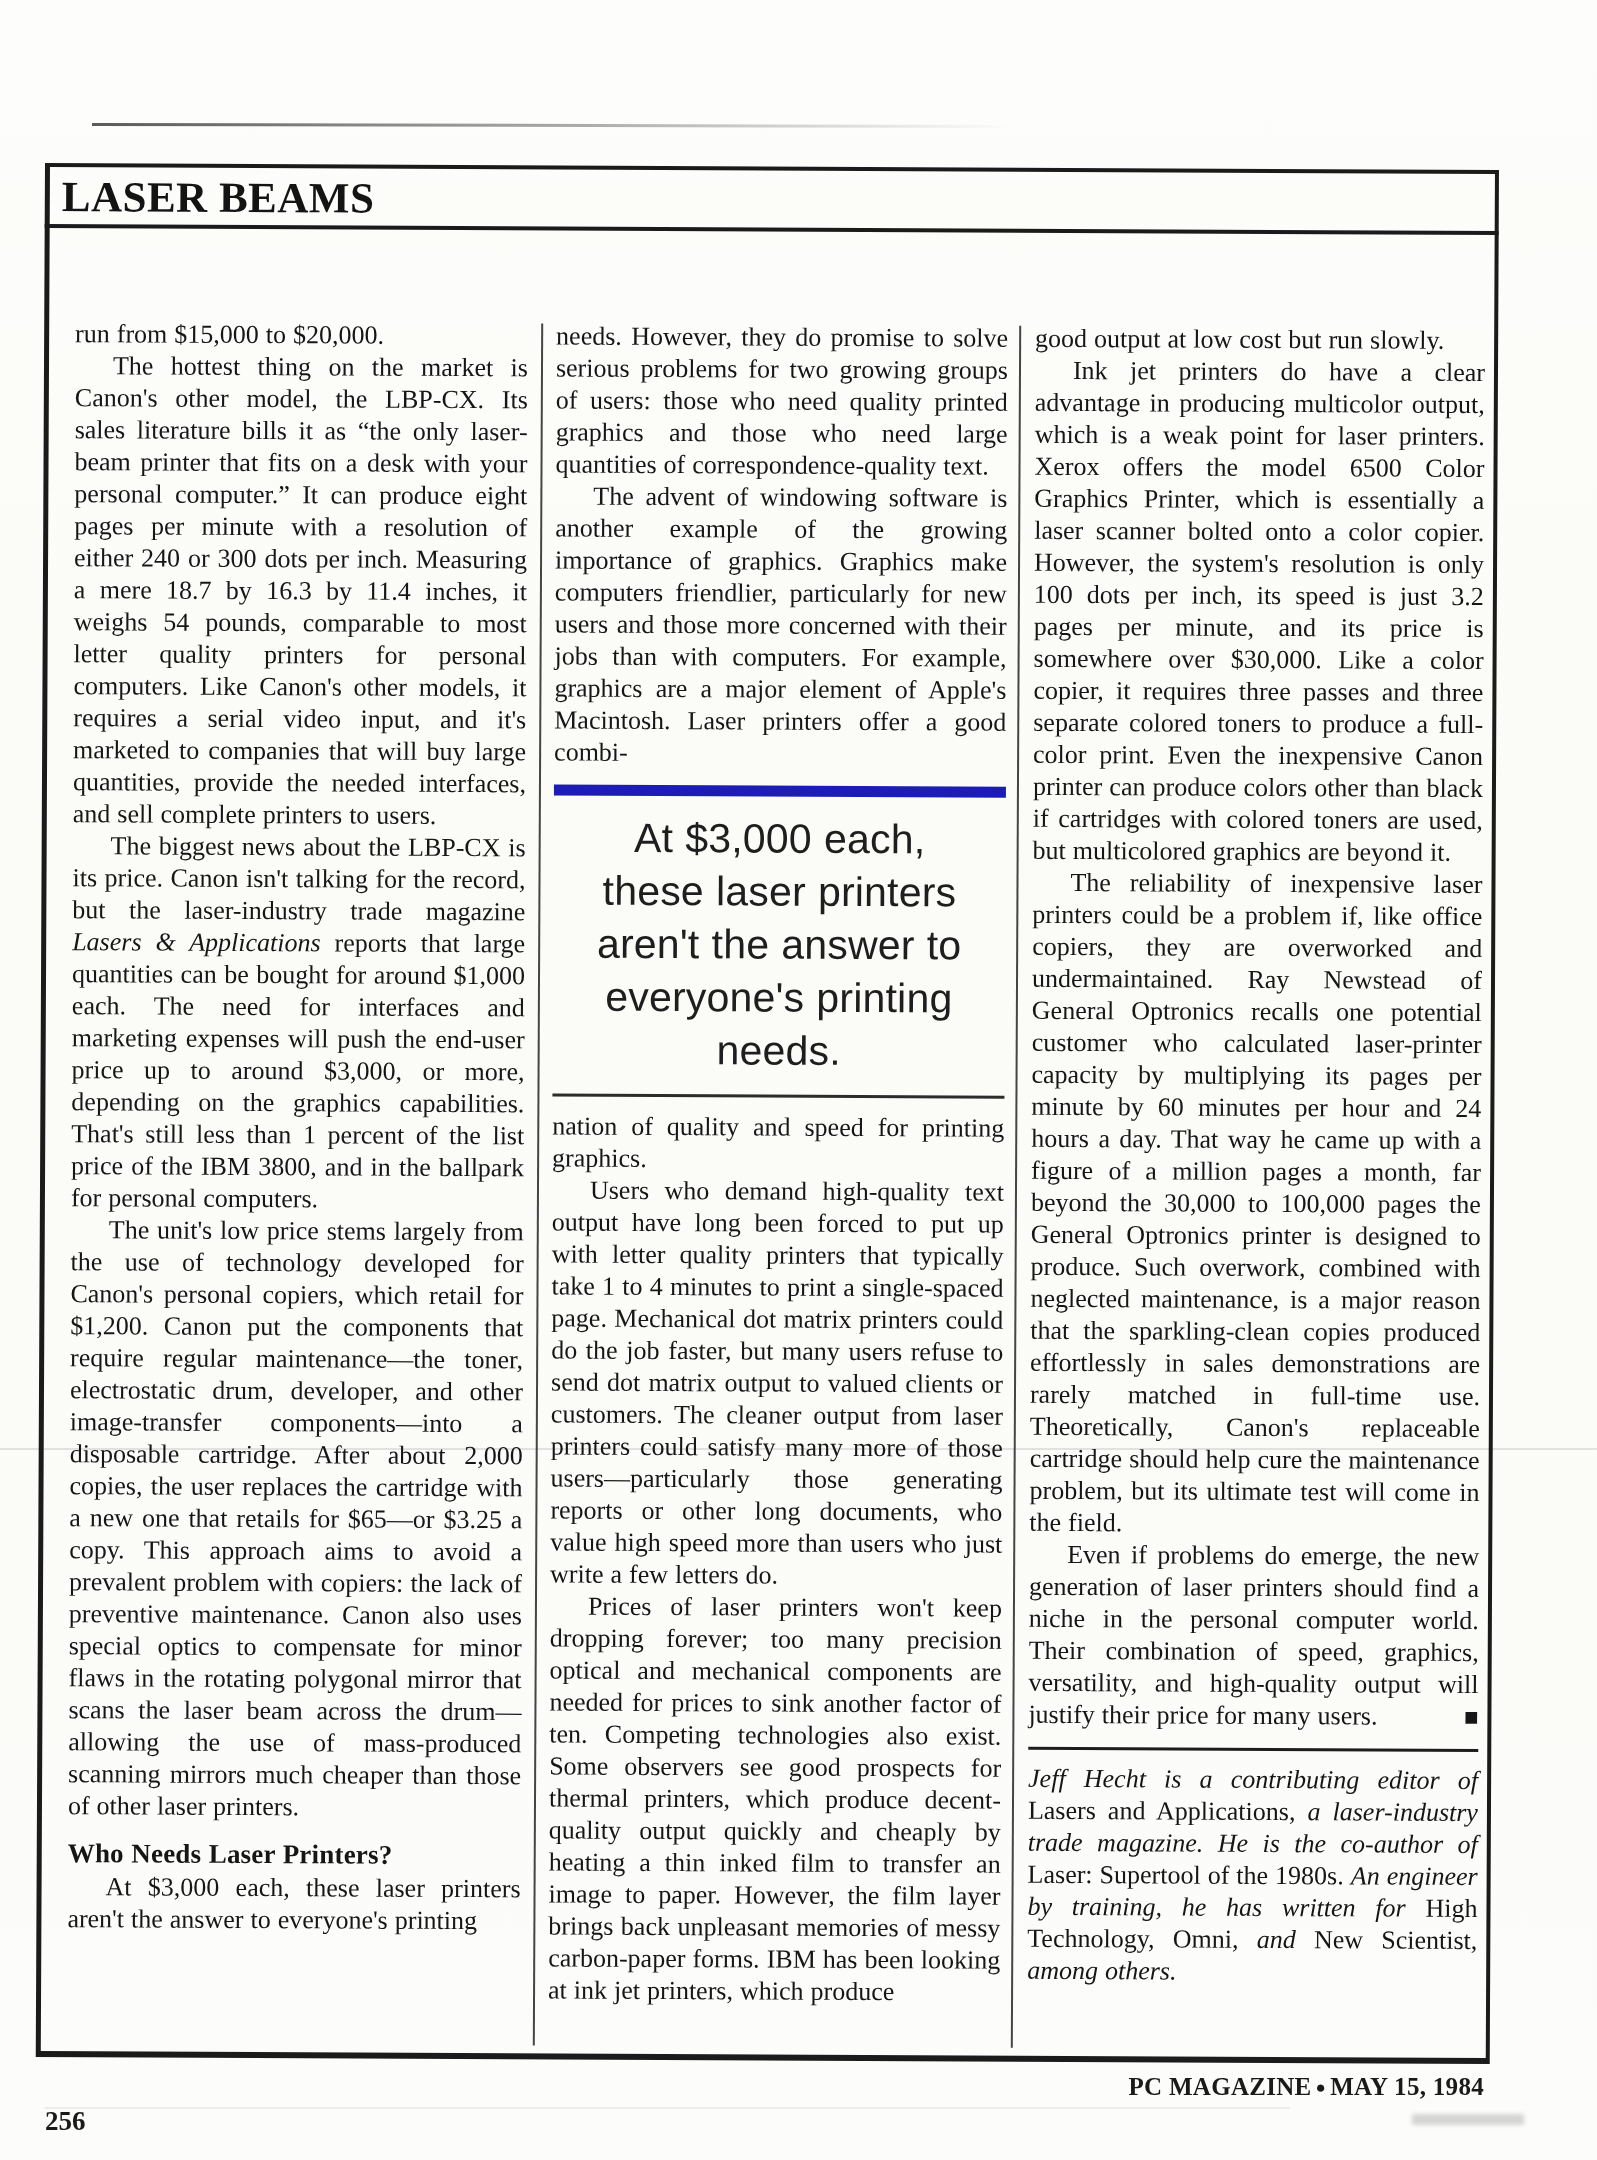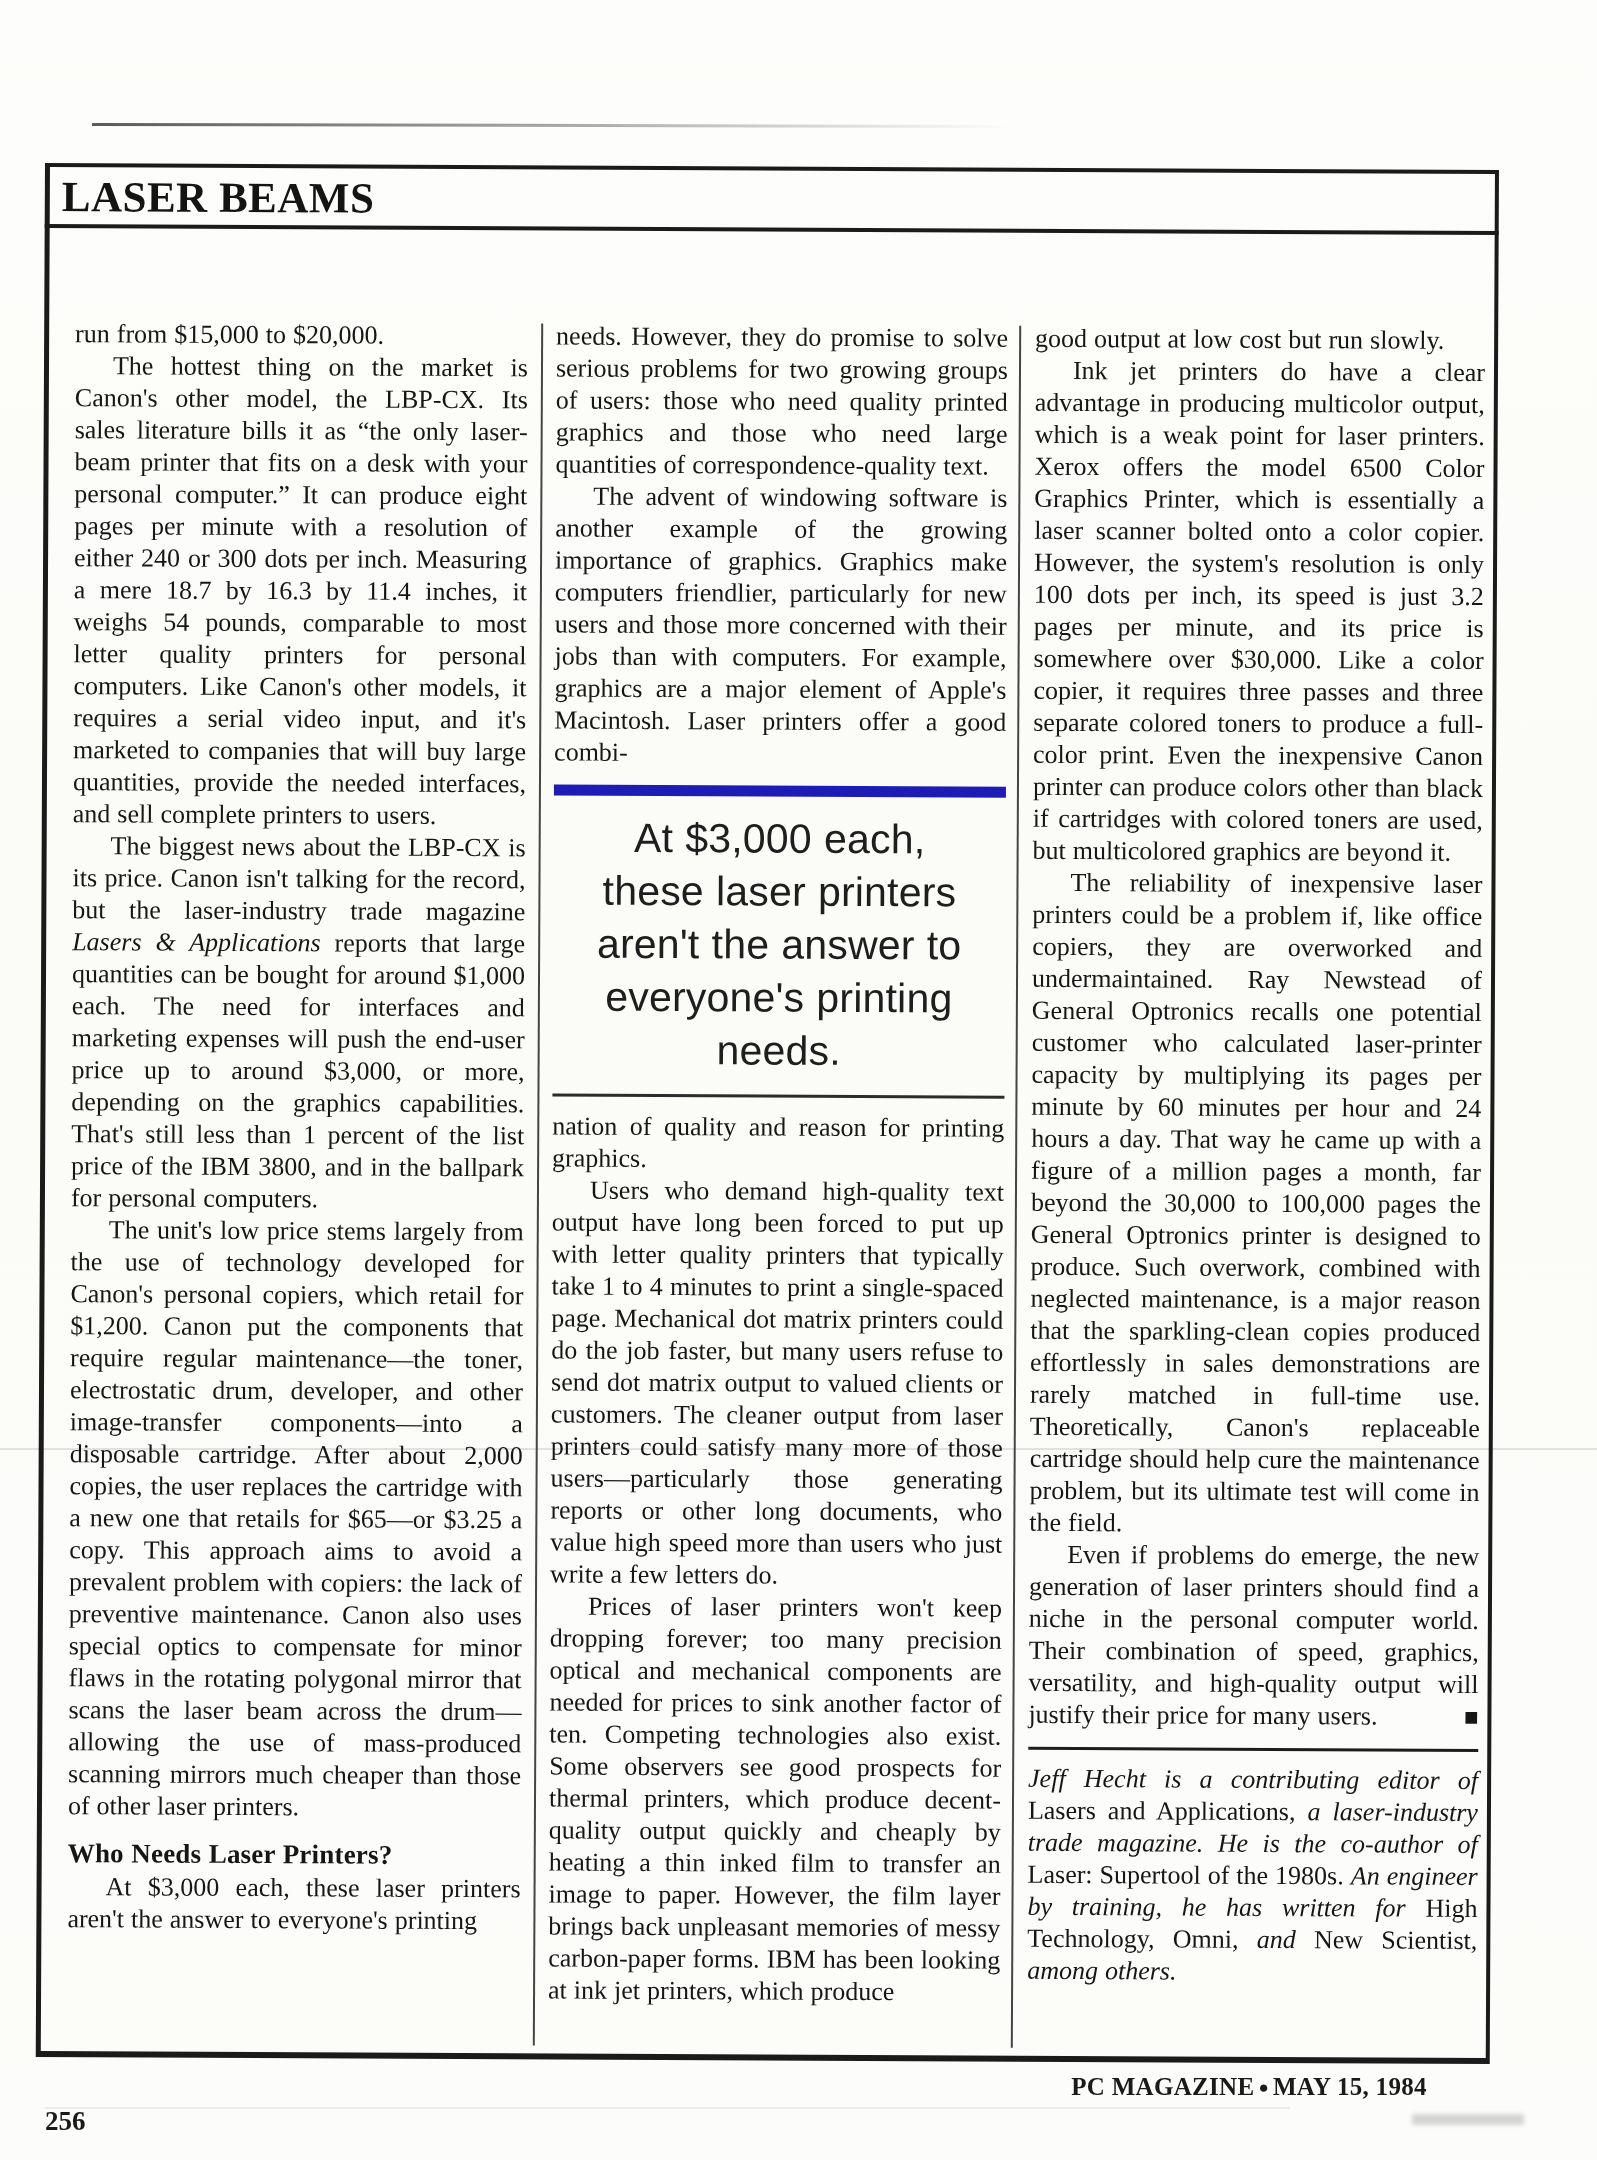--- a/index.html
+++ b/index.html
@@ -44,21 +44,21 @@
   .pq-bar{height:11px;background:#1d1db5;margin-bottom:16px;}
   .pq-text{font-family:"Liberation Sans", sans-serif;font-size:41px;line-height:53px;color:#1e1e1e;text-align:center;letter-spacing:.2px;}
   .pq-rule{height:3px;background:#2c2c2c;margin-top:17px;}
 
   .bio-rule{height:3px;background:#1d1d1d;margin:16px 0 13px 0;}
   p.bio{margin:0;font-style:italic;}
   .rm{font-style:normal;}
   .endmark{float:right;font-size:24px;line-height:32px;font-style:normal;}
 
   .footer-left{position:absolute;left:45px;top:2070px;font-size:27px;font-weight:bold;color:#1a1a1a;margin-top:36px;}
-  .footer-right{position:absolute;left:1047px;top:2073px;width:404px;text-align:center;
+  .footer-right{position:absolute;left:1080px;top:2073px;width:404px;text-align:right;
     font-size:25px;font-weight:bold;letter-spacing:.3px;color:#1a1a1a;white-space:nowrap;}
   .footer-right .bullet{font-size:17px;vertical-align:2px;padding:0 4px;}
 </style>
 </head>
 <body>
 
 <div class="page">
 
   <div class="artifact-topline"></div>
   <div class="artifact-band"></div>
@@ -86,21 +86,21 @@
           <div class="pq-bar" style="background: rgb(29, 29, 181);"></div>
           <div class="pq-text">
             <div>At $3,000 each,</div>
             <div>these laser printers</div>
             <div>aren't the answer to</div>
             <div>everyone's printing</div>
             <div>needs.</div>
           </div>
           <div class="pq-rule"></div>
         </div>
-        <p class="para"><span>nation of quality and reason for printing graphics.</span></p>
+        <p class="para"><span>nation of quality and speed for printing graphics.</span></p>
         <p class="para indent"><span>Users who demand high-quality text output have long been forced to put up with letter quality printers that typically take 1 to 4 minutes to print a single-spaced page. Mechanical dot matrix printers could do the job faster, but many users refuse to send dot matrix output to valued clients or customers. The cleaner output from laser printers could satisfy many more of those users—particularly those generating reports or other long documents, who value high speed more than users who just write a few letters do.</span></p>
         <p class="para indent"><span>Prices of laser printers won't keep dropping forever; too many precision optical and mechanical components are needed for prices to sink another factor of ten. Competing technologies also exist. Some observers see good prospects for thermal printers, which produce decent-quality output quickly and cheaply by heating a thin inked film to transfer an image to paper. However, the film layer brings back unpleasant memories of messy carbon-paper forms. IBM has been looking at ink jet printers, which produce</span></p>
       </div>
     <div class="col col3">
         <p class="para"><span>good output at low cost but run slowly.</span></p>
         <p class="para indent"><span>Ink jet printers do have a clear advantage in producing multicolor output, which is a weak point for laser printers. Xerox offers the model 6500 Color Graphics Printer, which is essentially a laser scanner bolted onto a color copier. However, the system's resolution is only 100 dots per inch, its speed is just 3.2 pages per minute, and its price is somewhere over $30,000. Like a color copier, it requires three passes and three separate colored toners to produce a full-color print. Even the inexpensive Canon printer can produce colors other than black if cartridges with colored toners are used, but multicolored graphics are beyond it.</span></p>
         <p class="para indent"><span>The reliability of inexpensive laser printers could be a problem if, like office copiers, they are overworked and undermaintained. Ray Newstead of General Optronics recalls one potential customer who calculated laser-printer capacity by multiplying its pages per minute by 60 minutes per hour and 24 hours a day. That way he came up with a figure of a million pages a month, far beyond the 30,000 to 100,000 pages the General Optronics printer is designed to produce. Such overwork, combined with neglected maintenance, is a major reason that the sparkling-clean copies produced effortlessly in sales demonstrations are rarely matched in full-time use. Theoretically, Canon's replaceable cartridge should help cure the maintenance problem, but its ultimate test will come in the field.</span></p>
         <p class="para indent"><span>Even if problems do emerge, the new generation of laser printers should find a niche in the personal computer world. Their combination of speed, graphics, versatility, and high-quality output will justify their price for many users.</span><span class="endmark">■</span></p>
         <div class="bio-rule"></div>
         <p class="bio"><span class="it">Jeff Hecht is a contributing editor of </span><span class="rm">Lasers and Applications, </span><span class="it">a laser-industry trade magazine. He is the co-author of </span><span class="rm">Laser: Supertool of the 1980s. </span><span class="it">An engineer by training, he has written for </span><span class="rm">High Technology, Omni, </span><span class="it">and </span><span class="rm">New Scientist, </span><span class="it">among others.</span></p>

